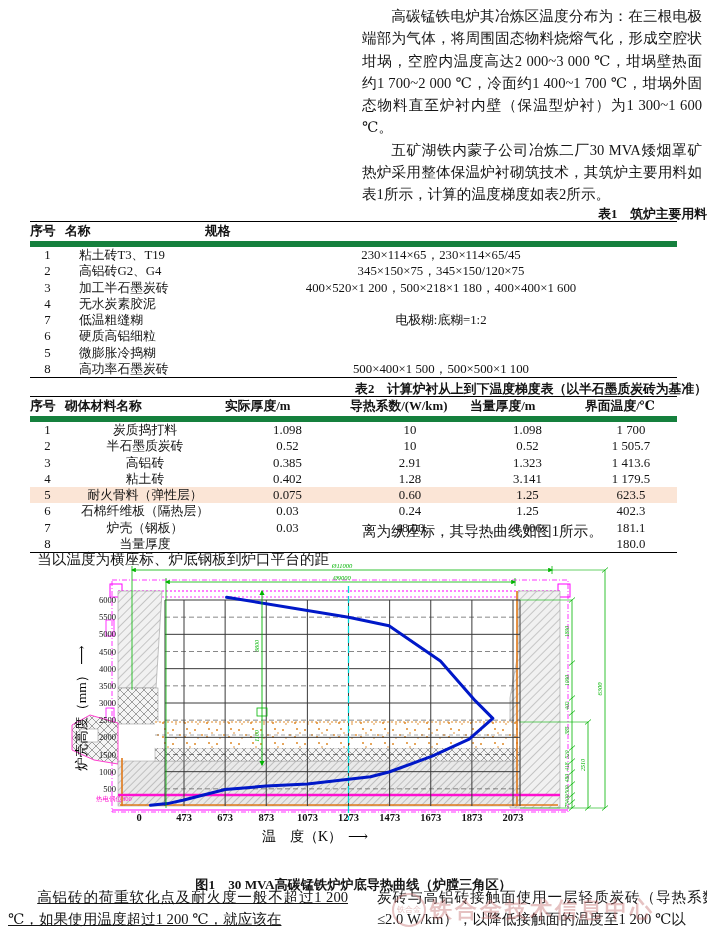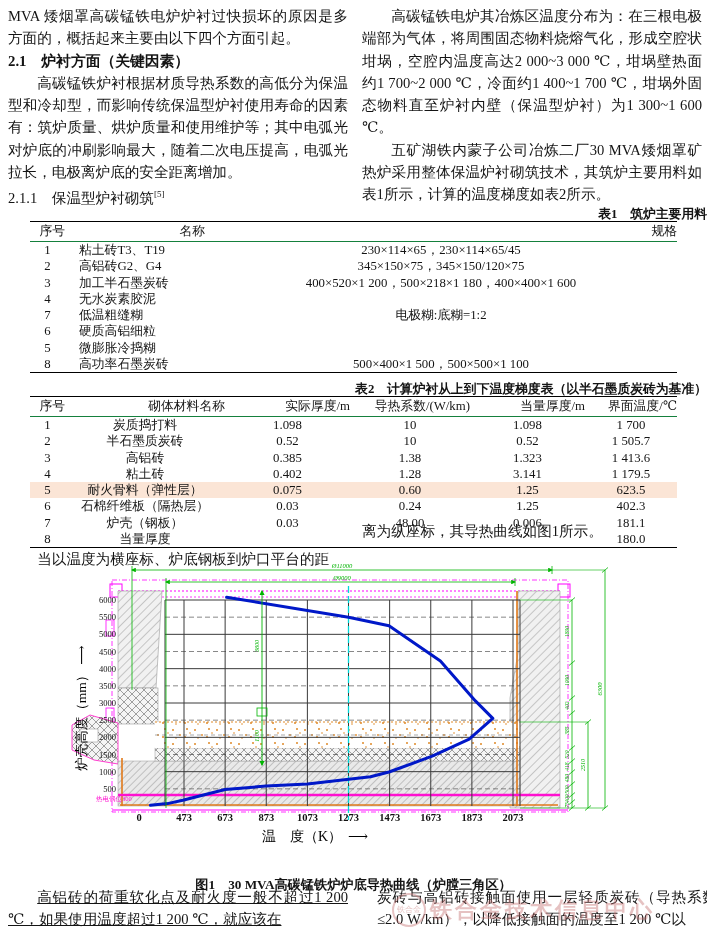--- a/index.html
+++ b/index.html
@@ -6,21 +6,21 @@
   .page{position:relative;width:707px;height:945px;background:#fff;overflow:hidden;
         font-family:"Liberation Serif","DejaVu Serif",serif;color:#141414;}
   .col{position:absolute;width:340px;font-size:14.6px;line-height:22.3px;text-align:justify;}
   .col p{margin:0;}
   .indent{text-indent:2em;}
   .sec-head{font-weight:bold;font-size:14.8px;}
   sup{font-size:9px;}
   .tcaption{position:absolute;left:0;width:707px;text-align:right;font-weight:bold;font-size:12.8px;}
   table.tbl{position:absolute;left:30px;width:647px;border-collapse:collapse;font-size:12.8px;
             border-top:1.6px solid #000;border-bottom:1.6px solid #000;table-layout:fixed;}
-  table.tbl th{font-weight:normal;border-bottom:1px solid #15803d;height:19px;padding:0;text-align:right;}
+  table.tbl th{font-weight:bold;border-bottom:6px solid #15803d;height:19px;padding:0;text-align:left;}
   table.tbl td{height:16.3px;line-height:16.3px;padding:0;text-align:center;overflow:hidden;white-space:nowrap;}
   table#t1 col.c0{width:35px}table#t1 col.c1{width:140px}table#t1 col.c2{width:472px}
   table#t1 td:nth-child(2){text-align:left;padding-left:14px;}
   table#t2 col.c0{width:35px}table#t2 col.c1{width:160px}table#t2 col.c2{width:125px}
   table#t2 col.c3{width:120px}table#t2 col.c4{width:115px}table#t2 col.c5{width:92px}
   table.tbl tr.hl td{background:#fbe5d6;}
   .figwrap{position:absolute;left:60px;top:558px;width:590px;height:292px;}
   .figcaption{position:absolute;left:0;top:876px;width:707px;text-align:center;font-weight:bold;font-size:13.2px;}
   svg text{font-family:"Liberation Serif","DejaVu Serif",serif;}
   .watermark{position:absolute;left:392px;top:893px;width:312px;display:flex;align-items:center;
@@ -28,26 +28,20 @@
   .wm-circle{width:30px;height:30px;border:2.5px solid rgba(195,110,110,0.42);border-radius:50%;
              margin-right:4px;flex:0 0 auto;display:flex;align-items:center;justify-content:center;
              font-size:8px;line-height:8px;text-align:center;}
   .wm-text{font-size:22px;letter-spacing:3px;white-space:nowrap;font-weight:bold;}
 </style>
 </head>
 <body>
 
 <div class="page">
 
-  <div class="col" style="left:8px;top:5px;">
-    <p>MVA 矮烟罩高碳锰铁电炉炉衬过快损坏的原因是多方面的，概括起来主要由以下四个方面引起。</p>
-    <p class="sec-head">2.1　炉衬方面（关键因素）</p>
-    <p class="indent">高碳锰铁炉衬根据材质导热系数的高低分为保温型和冷却型，而影响传统保温型炉衬使用寿命的因素有：筑炉质量、烘炉质量和使用维护等；其中电弧光对炉底的冲刷影响最大，随着二次电压提高，电弧光拉长，电极离炉底的安全距离增加。</p>
-    <p><span>2.1.1　保温型炉衬砌筑</span><sup>[5]</sup></p>
-  </div>
   <div class="col" style="left:362px;top:5px;">
     <p class="indent">高碳锰铁电炉其冶炼区温度分布为：在三根电极端部为气体，将周围固态物料烧熔气化，形成空腔状坩埚，空腔内温度高达2 000~3 000 ℃，坩埚壁热面约1 700~2 000 ℃，冷面约1 400~1 700 ℃，坩埚外固态物料直至炉衬内壁（保温型炉衬）为1 300~1 600 ℃。</p>
     <p class="indent">五矿湖铁内蒙子公司冶炼二厂30 MVA矮烟罩矿热炉采用整体保温炉衬砌筑技术，其筑炉主要用料如表1所示，计算的温度梯度如表2所示。</p>
   </div>
 
   <div class="tcaption" style="top:206px;">表1　筑炉主要用料</div>
   <table class="tbl" id="t1" style="top:221px;">
     <colgroup>
         <col class="c0">
         <col class="c1">
@@ -138,21 +132,21 @@
           <td>半石墨质炭砖</td>
           <td>0.52</td>
           <td>10</td>
           <td>0.52</td>
           <td>1 505.7</td>
         </tr>
         <tr>
           <td>3</td>
           <td>高铝砖</td>
           <td>0.385</td>
-          <td>1.38</td>
+          <td>2.91</td>
           <td>1.323</td>
           <td>1 413.6</td>
         </tr>
         <tr>
           <td>4</td>
           <td>粘土砖</td>
           <td>0.402</td>
           <td>1.28</td>
           <td>3.141</td>
           <td>1 179.5</td>

